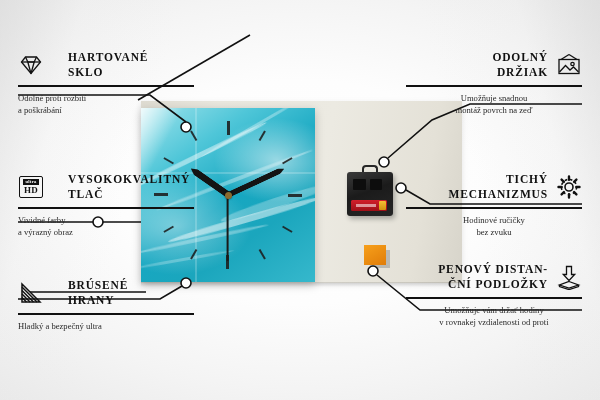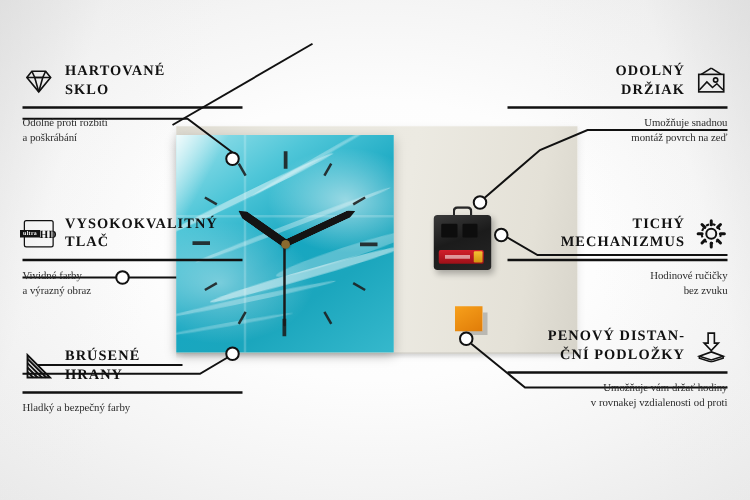--- a/index.html
+++ b/index.html
@@ -90,31 +90,31 @@
   svg.links{ position:absolute; inset:0; width:600px; height:400px; pointer-events:none; }
   svg.links path{ fill:none; stroke:#111; stroke-width:1.6; }
   svg.links circle{ fill:#fff; stroke:#111; stroke-width:1.6; }
 
   
   .feat{ position:absolute; width:176px; }
   .feat .head{ display:flex; align-items:center; gap:8px; }
   .feat.right .head{ flex-direction:row-reverse; }
   .feat .titles{ font-family:"Liberation Serif", serif; font-weight:700;
                  font-size:11.5px; letter-spacing:.85px; color:#111; line-height:1.32;
-                 text-transform:uppercase; }
+                 text-transform:uppercase;margin-left:16px; }
   .feat.left .titles{ text-align:left; }
   .feat.right .titles{ text-align:right; }
   .feat .rule{ height:1.4px; background:#111; margin:5px 0 5px; }
   .feat .desc{ font-family:"Liberation Serif", serif; font-size:8.6px; color:#2a2a2a;
                line-height:1.45; }
-  .feat.right .desc{ text-align:right; }
+  .feat.right .desc{ text-align:center; }
   .icon{ width:26px; height:26px; flex:0 0 26px; display:flex; align-items:center; justify-content:center; }
   .icon svg{ width:26px; height:26px; }
   .hd-badge{ width:24px; height:22px; border:1.6px solid #111; border-radius:2px;
-             display:flex; flex-direction:row; align-items:center; justify-content:center; line-height:1; }
+             display:flex; flex-direction:column; align-items:center; justify-content:center; line-height:1; }
   .hd-badge .u{ font-size:4.6px; font-weight:700; background:#111; color:#fff; padding:.5px 2px; letter-spacing:.3px;}
   .hd-badge .h{ font-size:9px; font-weight:700; color:#111; margin-top:1px; letter-spacing:.2px;}
 
   .L1{ left:18px; top:50px; }
   .L2{ left:18px; top:172px; }
   .L3{ left:18px; top:278px; }
   .R1{ left:406px; top:50px; }
   .R2{ left:406px; top:172px; }
   .R3{ left:406px; top:262px; }
 </style>
@@ -271,21 +271,21 @@
         </g>
           </svg>
       </span>
       <span class="titles">
         <span>BRÚSENÉ</span><br>
         <span>HRANY</span>
       </span>
     </div>
     <div class="rule"></div>
     <div class="desc">
-      <span>Hladký a bezpečný farby</span>
+      <span>Hladký a bezpečný ultra</span>
     </div>
   </div>
 
   <div class="feat right R1">
     <div class="head">
       <span class="icon">
         <svg viewBox="0 0 26 26">
             <g fill="none" stroke="#111" stroke-width="1.3">
           <rect x="3" y="7.5" width="20" height="14"></rect>
           <path d="M13 2.5 L5 7.5"></path>

